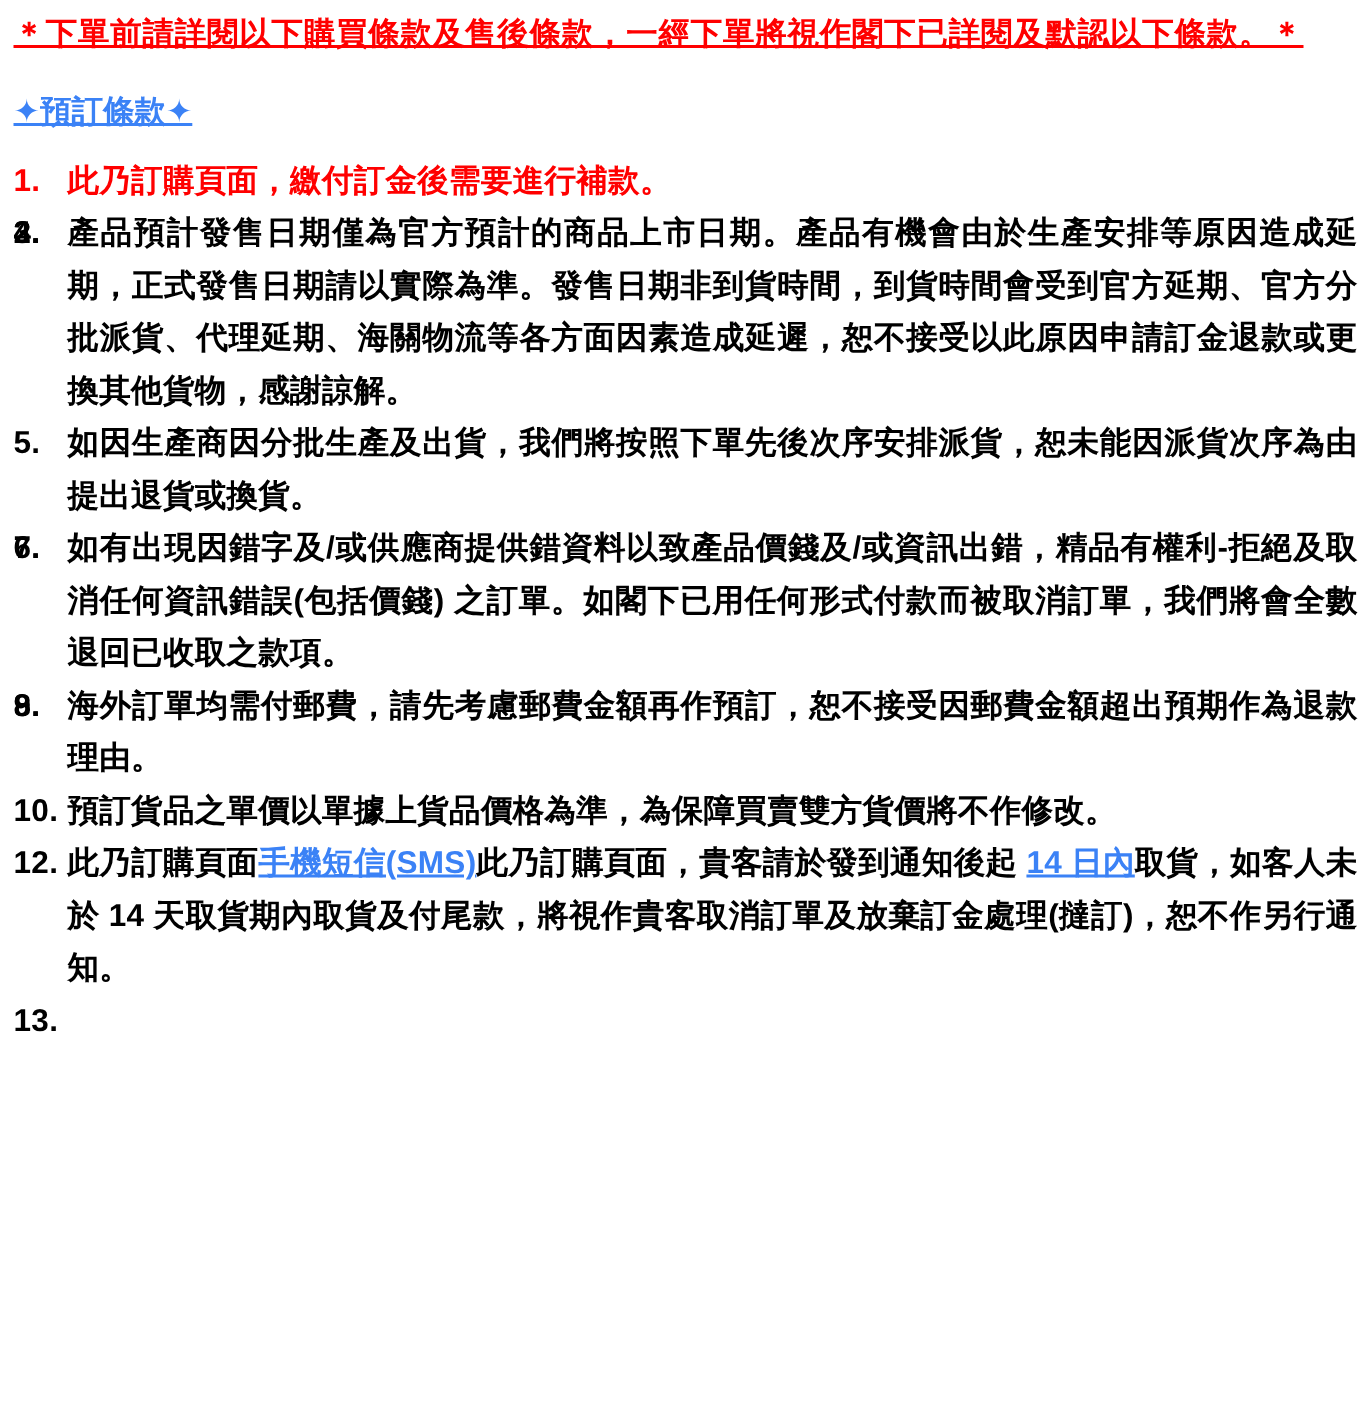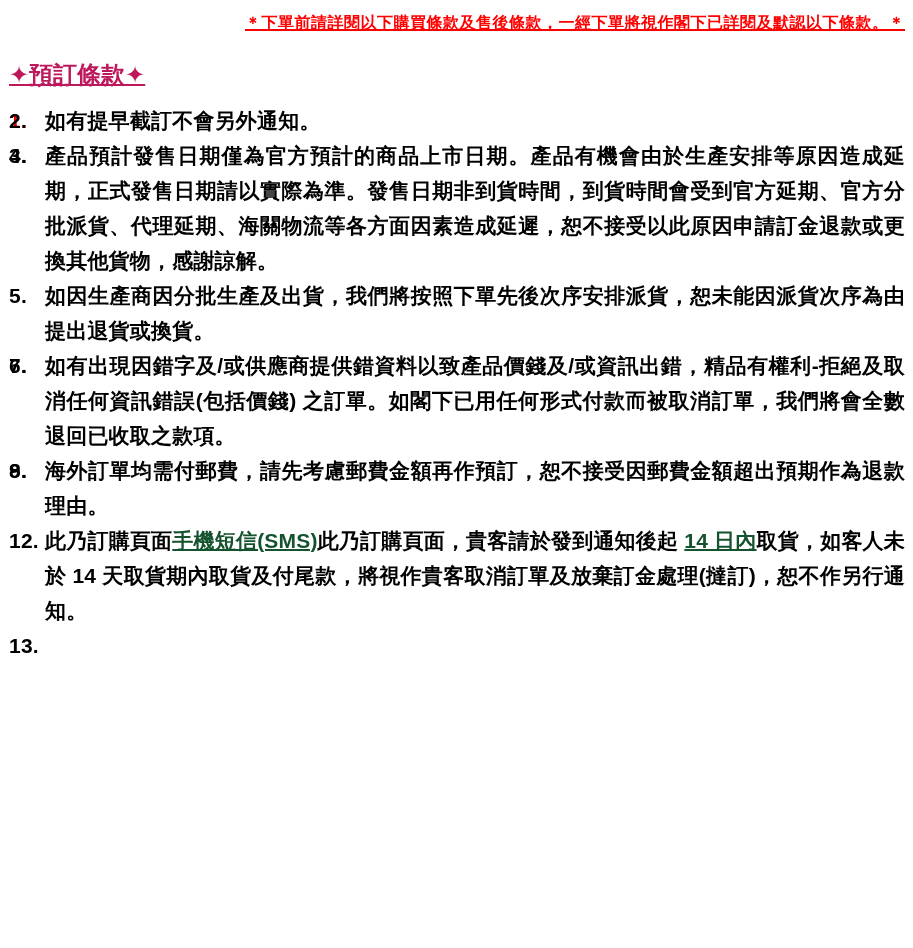--- a/index.html
+++ b/index.html
@@ -15,33 +15,32 @@
     color: #000000;
     box-sizing: border-box;
     overflow: hidden;
   }
   .doc {
     padding: 8px 8px 6px 9px;
     box-sizing: border-box;
   }
   .notice {
     margin: 0;
-    font-size: 16px;
+    font-size: 21px;
     line-height: 30px;
     color: #ff0000;
     text-decoration: underline;
     text-decoration-thickness: 2px;
     letter-spacing: 0.5px;
-    text-align: right;
   }
   .section-title {
     margin: 22px 0 0 0;
-    font-size: 24px;
+    font-size: 21px;
     line-height: 30px;
-    color: #be185d;
+    color: #3b82f6;
     text-decoration: underline;
     text-decoration-thickness: 2px;
     font-weight: 700;
   }
   ol.terms-list {
     list-style: none;
     margin: 13px 0 0 0;
     padding: 0;
   }
   .term {
@@ -56,41 +55,42 @@
     position: absolute;
     left: 0;
     top: 0;
     text-align: left;
   }
   .term.red, .term.red .term-num {
     color: #ff0000;
   }
   .seg-plain { color: inherit; }
   .seg-red-underline {
-    color: #14532d;
+    color: #3b82f6;
     text-decoration: underline;
     text-decoration-thickness: 2px;
   }
 </style>
 </head>
 <body>
 
 <div class="doc">
   <p class="notice">＊下單前請詳閱以下購買條款及售後條款，一經下單將視作閣下已詳閱及默認以下條款。＊</p>
 
   <h2 class="section-title">✦預訂條款✦</h2>
 
   <ol class="terms-list" id="terms-list">
-      <li class="term red"><span class="term-num">1.</span></li>
-      <li class="term"><span class="term-num">2.</span><span class="term-body"><span class="seg-plain">如有提早截訂不會另外通知。</span></span></li>
+      <li class="term red"><span class="term-num">1.</span><span class="term-body"><span class="seg-plain">此乃訂購頁面，繳付訂金後需要進行補款。</span></span></li>
+      <li class="term"><span class="term-num">2.</span></li>
       <li class="term"><span class="term-num">3.</span></li>
       <li class="term"><span class="term-num">4.</span><span class="term-body"><span class="seg-plain">產品預計發售日期僅為官方預計的商品上市日期。產品有機會由於生產安排等原因造成延期，正式發售日期請以實際為準。發售日期非到貨時間，到貨時間會受到官方延期、官方分批派貨、代理延期、海關物流等各方面因素造成延遲，恕不接受以此原因申請訂金退款或更換其他貨物，感謝諒解。</span></span></li>
       <li class="term"><span class="term-num">5.</span><span class="term-body"><span class="seg-plain">如因生產商因分批生產及出貨，我們將按照下單先後次序安排派貨，恕未能因派貨次序為由提出退貨或換貨。</span></span></li>
       <li class="term"><span class="term-num">6.</span></li>
       <li class="term"><span class="term-num">7.</span><span class="term-body"><span class="seg-plain">如有出現因錯字及/或供應商提供錯資料以致產品價錢及/或資訊出錯，精品有權利-拒絕及取消任何資訊錯誤(包括價錢) 之訂單。如閣下已用任何形式付款而被取消訂單，我們將會全數退回已收取之款項。</span></span></li>
       <li class="term"><span class="term-num">8.</span></li>
       <li class="term"><span class="term-num">9.</span><span class="term-body"><span class="seg-plain">海外訂單均需付郵費，請先考慮郵費金額再作預訂，恕不接受因郵費金額超出預期作為退款理由。</span></span></li>
+      <li class="term"><span class="term-num">10.</span><span class="term-body"><span class="seg-plain">預訂貨品之單價以單據上貨品價格為準，為保障買賣雙方貨價將不作修改。</span></span></li>
       <li class="term"><span class="term-num">12.</span><span class="term-body"><span class="seg-plain">此乃訂購頁面</span><span class="seg-red-underline">手機短信(SMS)</span><span class="seg-plain">此乃訂購頁面，貴客請於發到通知後起 </span><span class="seg-red-underline">14 日內</span><span class="seg-plain">取貨，如客人未於 14 天取貨期內取貨及付尾款，將視作貴客取消訂單及放棄訂金處理(撻訂)，恕不作另行通知。</span></span></li>
       <li class="term">
         <span class="term-num">13.</span>
       </li>
     </ol>
 </div>
 
 </body></html>

